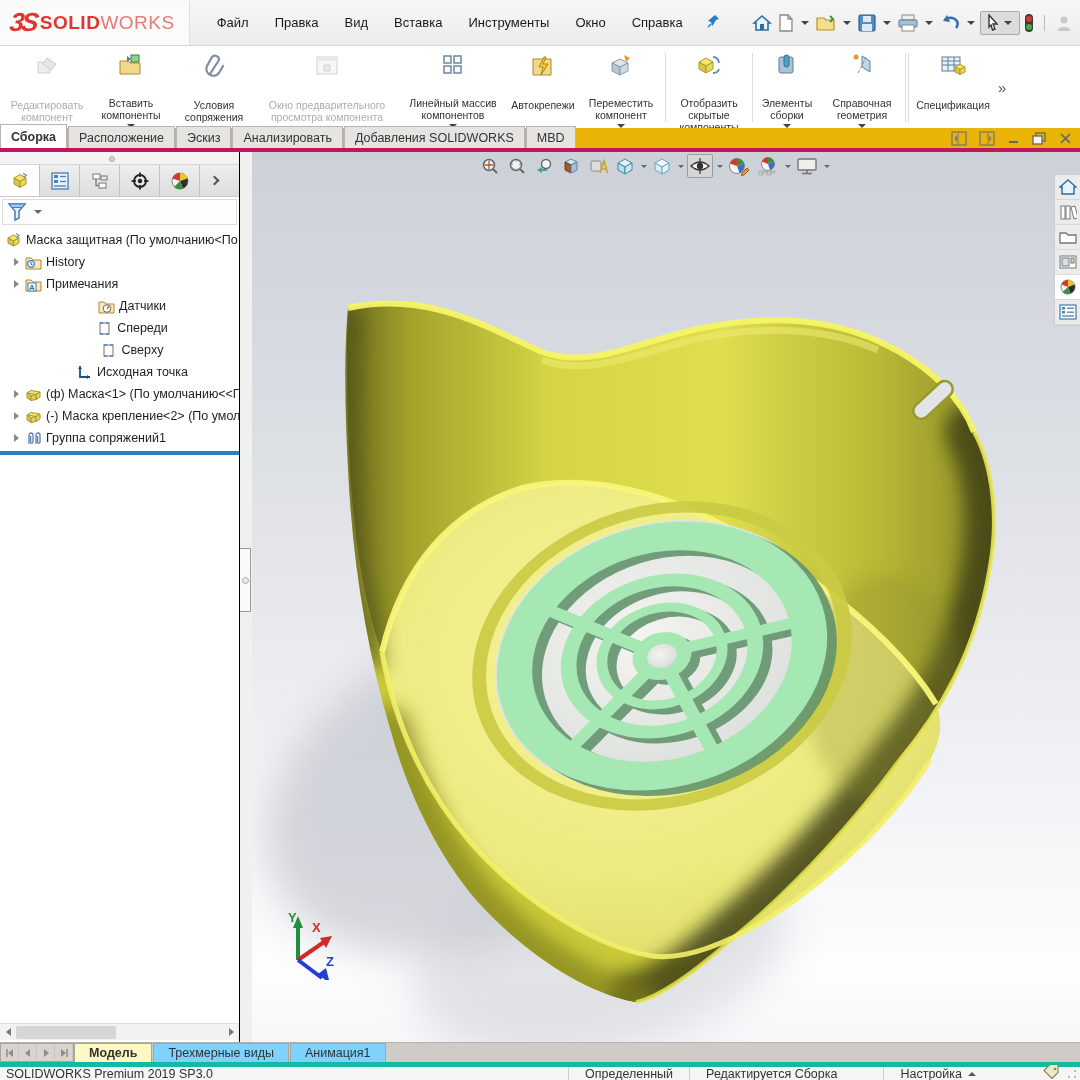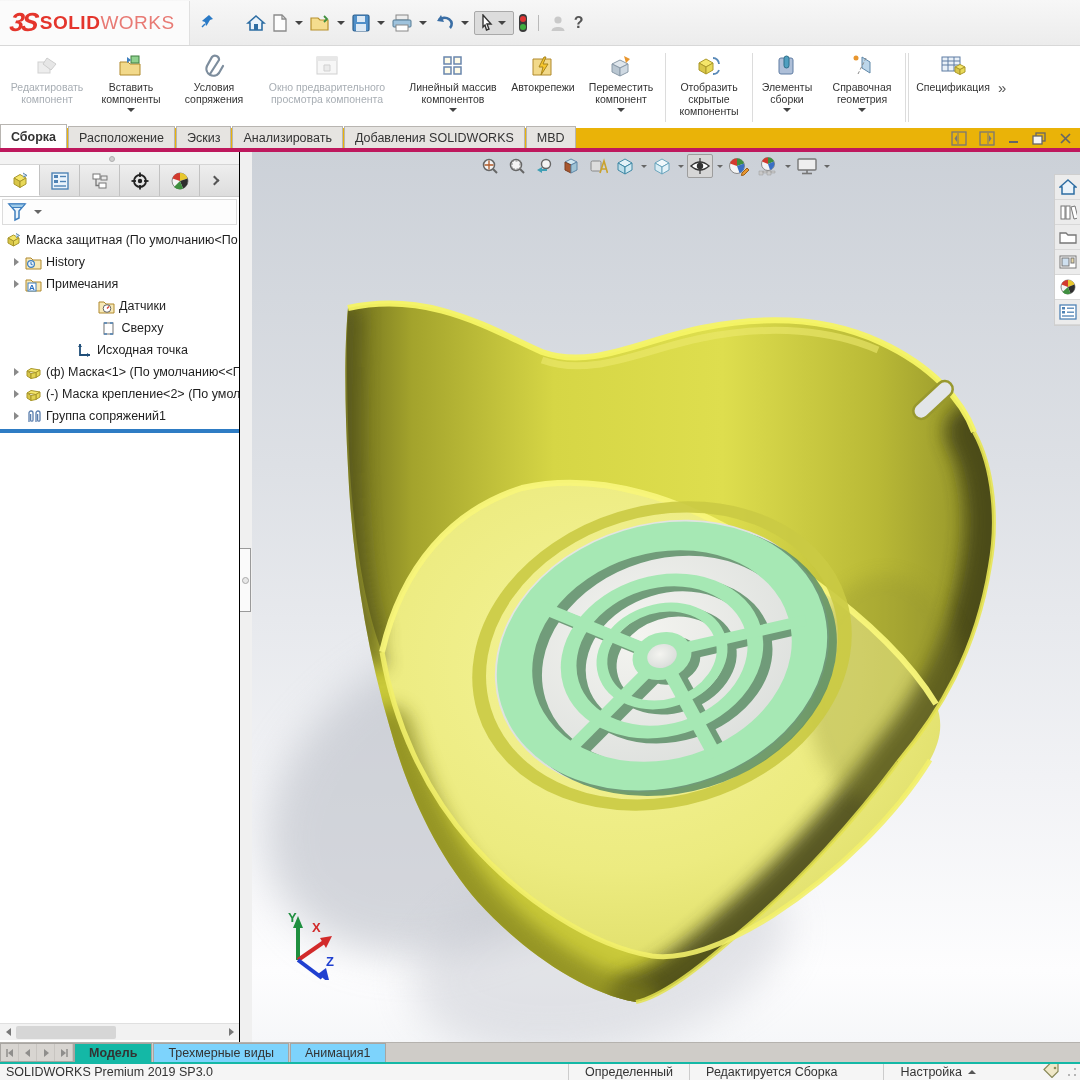--- a/index.html
+++ b/index.html
@@ -22,21 +22,21 @@
   .caret { width:0; height:0; border-left:4px solid transparent; border-right:4px solid transparent; border-top:4px solid #444; margin:0 3px; }
   .vsep { width:1px; height:16px; background:#b9b9b9; margin:0 6px; }
   .help-glyph { font-size:16px; font-weight:bold; color:#555; padding:0 3px; }
 
   
   .ribbon { height:82px; background:#ffffff; display:flex; align-items:stretch; padding:3px 2px 2px 4px; flex:0 0 auto; }
   .rbtn { display:flex; flex-direction:column; align-items:center; justify-content:flex-start; padding-top:4px; text-align:center; font-size:10.5px; line-height:1.15; color:#333; cursor:default; }
   .rbtn.disabled { color:#a8aeb4; }
   .rbtn.disabled svg { opacity:0.45; filter:grayscale(1); }
   .rbtn .ricon { height:26px; display:flex; align-items:center; }
-  .rbtn .rlabel { margin-top:2px;text-align:center; }
+  .rbtn .rlabel { margin-top:20px;text-align:center; }
   .rbtn .rcaret { margin-top:3px; }
   .rsep { width:1px; background:#dcdcdc; margin:4px 1px; }
   .overflow { align-self:center; font-size:15px; color:#555; padding:0 2px; }
 
   
   .cmdtabs { height:24px; background:#eab308; display:flex; align-items:flex-end; border-bottom:4px solid #be185d; flex:0 0 auto; position:relative; }
   .ctab { height:22px; display:flex; align-items:center; justify-content:center; font-size:12.5px; color:#333; background:#e6e4e1; border:1px solid #b8b5b1; border-bottom:none; margin-right:1px; padding:0 10px; }
   .ctab.active { background:#ffffff; font-weight:bold; height:24px; }
   .doccontrols { position:absolute; right:8px; top:3px; display:flex; gap:12px; align-items:center; }
 
@@ -83,43 +83,52 @@
   .triad { position:absolute; left:16px; bottom:62px; }
   .taskpane { position:absolute; right:0; top:22px; width:26px; background:#ececec; border:1px solid #cfcfcf; border-right:none; }
   .tpbtn { height:25px; display:flex; align-items:center; justify-content:center; border-bottom:1px solid #d8d8d8; background:#ececec; }
   .tpbtn.active { background:#ffffff; }
 
   
   .bottomtabs { height:20px; background:#cfccc8; display:flex; align-items:flex-end; border-top:1px solid #b5b2ae; flex:0 0 auto; }
   .btnav { display:flex; align-items:center; height:100%; border:1px solid #a8a5a1; background:#d8d5d1; }
   .btnavbtn { width:18px; height:100%; display:flex; align-items:center; justify-content:center; border-right:1px solid #bCB9B5; opacity:0.55; }
   .btab { height:19px; display:flex; align-items:center; padding:0 14px; font-size:12.5px; background:#7dd3fc; border:1px solid #a8a5a1; border-bottom:none; margin-right:1px; color:#333; }
-  .btab.active { background:#14b8a6; font-weight:bold; }
+  .btab.active { background:#fef9c3; font-weight:bold; }
 
   
-  .statusbar { height:18px; background:#f5f5f5; border-top:2px solid #14b8a6; display:flex; align-items:center; font-size:12.5px; color:#333; flex:0 0 auto; }
+  .statusbar { height:18px; background:#f5f5f5; border-top:5px solid #14b8a6; display:flex; align-items:center; font-size:12.5px; color:#333; flex:0 0 auto; }
   .sb-left { padding-left:6px; }
   .sb-seg { border-left:1px solid #cccccc; padding:0 16px; height:100%; display:flex; align-items:center; gap:6px; }
   .sb-caret-up { width:0; height:0; border-left:4px solid transparent; border-right:4px solid transparent; border-bottom:4px solid #555; }
   .sb-spacer { width:30px; }
   .grip { width:12px; height:12px; margin:0 2px 0 6px; background:
     radial-gradient(circle at 9px 3px,#b5b5b5 1.2px,transparent 1.4px),
     radial-gradient(circle at 9px 9px,#b5b5b5 1.2px,transparent 1.4px),
     radial-gradient(circle at 3px 9px,#b5b5b5 1.2px,transparent 1.4px); }
 </style>
 </head>
 <body>
 
 <div class="app">
 
   <div class="titlebar">
     <div class="logo">
       <span class="logo-mark">3S</span>
       <span><span class="logo-solid">SOLID</span><span class="logo-works">WORKS</span></span>
     </div>
+    <nav class="menubar">
+      <span class="menu-item">Файл</span>
+      <span class="menu-item">Правка</span>
+      <span class="menu-item">Вид</span>
+      <span class="menu-item">Вставка</span>
+      <span class="menu-item">Инструменты</span>
+      <span class="menu-item">Окно</span>
+      <span class="menu-item">Справка</span>
+    </nav>
     <span class="pin">
       <svg width="16" height="16" viewBox="0 0 16 16">
           <path d="M9 2 L13 6 L10 7 L7 12 L6 13 L5 9 L2 8 L3 7 Z" fill="#2a7ac6"></path>
           <line x1="5" y1="11" x2="2" y2="14" stroke="#2a7ac6" stroke-width="1.5"></line>
         </svg>
     </span>
     <div class="quickbar">
       <span class="qbtn">
         <svg width="20" height="18" viewBox="0 0 20 18">
             <path d="M10 2 L18 9 H16 V16 H4 V9 H2 Z" fill="#eaf3fa" stroke="#2d6da3" stroke-width="1.6"></path>
@@ -448,20 +457,29 @@
         </div>
         <div class="trow noexp">
           <span class="ticon">
               <svg width="17" height="15" viewBox="0 0 17 15">
                 <path d="M1 3 H6 L8 5 H16 V14 H1 Z" fill="#f7e9b8" stroke="#b0892c"></path>
                 <circle cx="9" cy="9.5" r="3.8" fill="#fff" stroke="#666"></circle>
                 <path d="M9 9.5 L11 7.5" stroke="#d23a2e" stroke-width="1.3"></path>
               </svg>
             </span>
           <span>Датчики</span>
+        </div>
+        <div class="trow noexp">
+          <span class="ticon">
+              <svg width="15" height="15" viewBox="0 0 15 15">
+                <rect x="3" y="2" width="9" height="11" fill="none" stroke="#8a8a8a" stroke-width="1.2"></rect>
+                <path d="M3 2 h3 M9 2 h3 M3 13 h3 M9 13 h3" stroke="#4f83b5" stroke-width="1.6"></path>
+              </svg>
+            </span>
+          <span>Спереди</span>
         </div>
         <div class="trow noexp">
           <span class="ticon">
               <svg width="15" height="15" viewBox="0 0 15 15">
                 <rect x="3" y="2" width="9" height="11" fill="none" stroke="#8a8a8a" stroke-width="1.2"></rect>
                 <path d="M3 2 h3 M9 2 h3 M3 13 h3 M9 13 h3" stroke="#4f83b5" stroke-width="1.6"></path>
               </svg>
             </span>
           <span>Сверху</span>
         </div>

